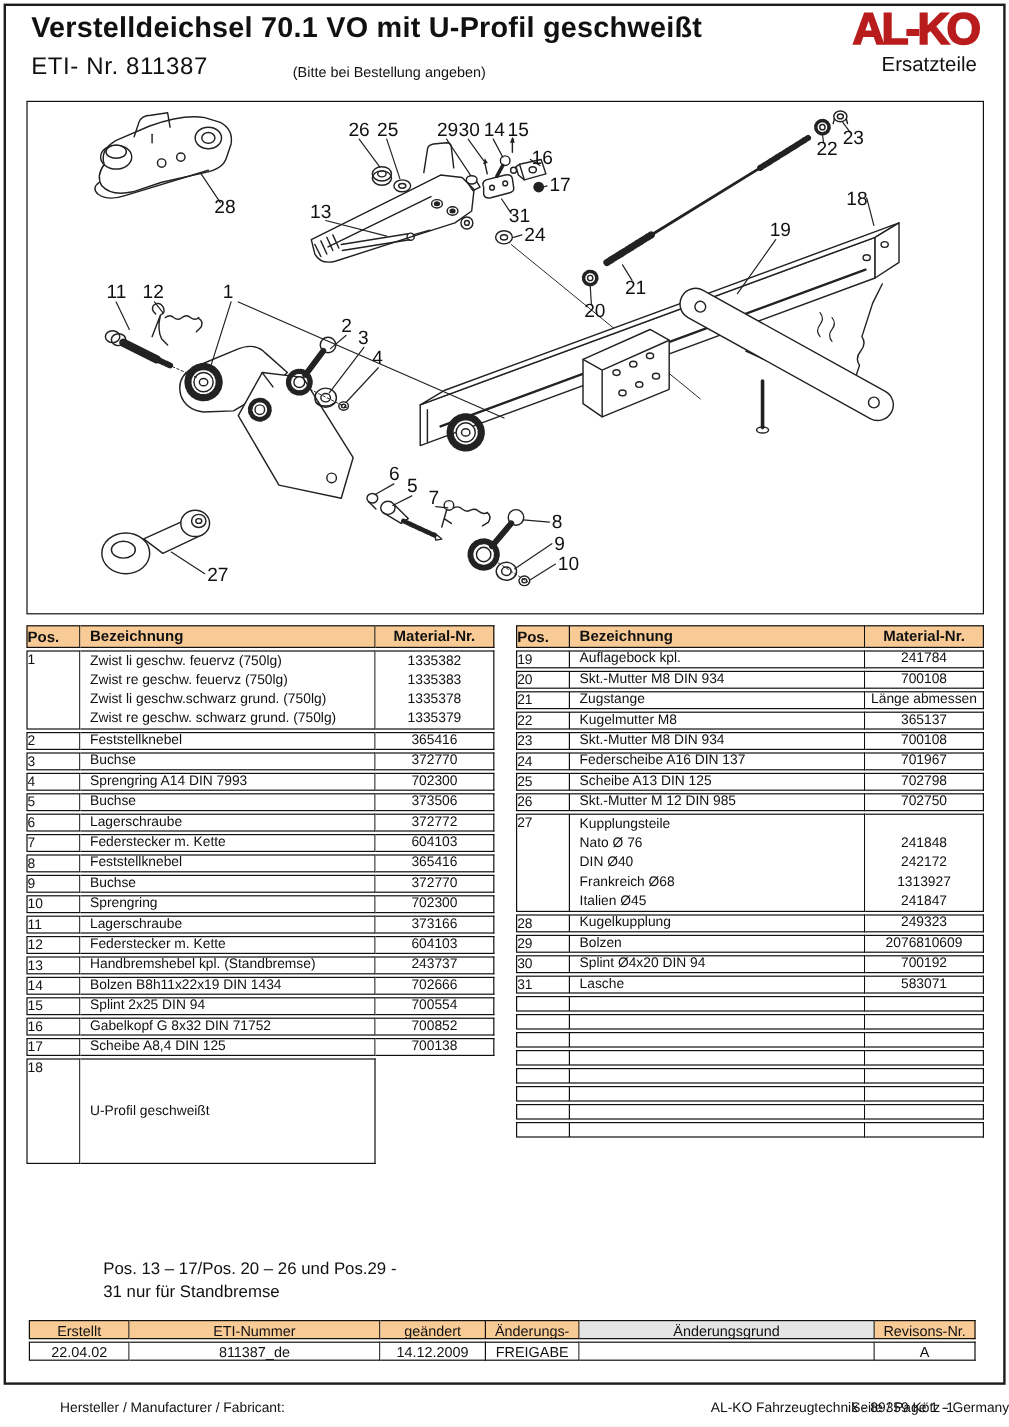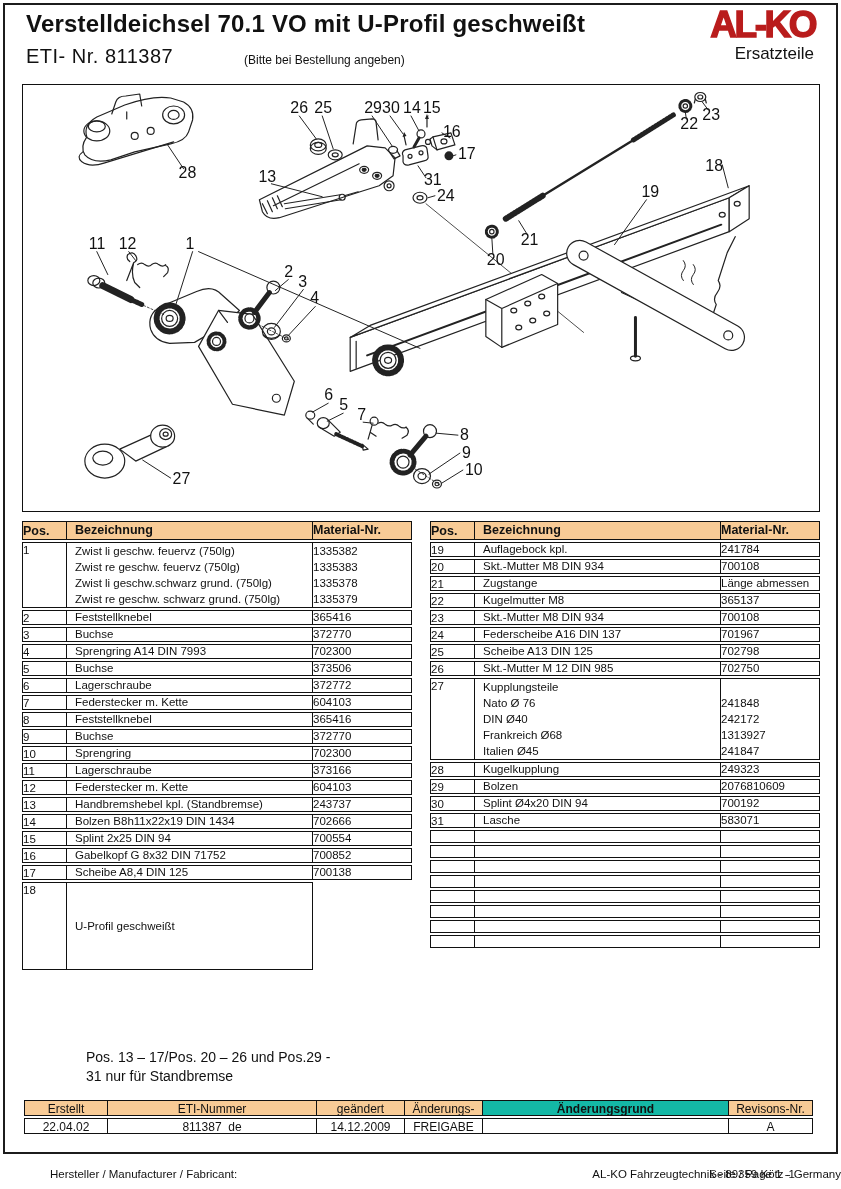--- a/index.html
+++ b/index.html
@@ -19,21 +19,21 @@
   #drawing text{font-family:"Liberation Sans",sans-serif;font-size:16px;fill:#111;}
   
   .ptable{position:absolute;top:521px;}
   #ptable-left{left:22px;width:392px;}
   #ptable-right{left:430px;width:392px;}
   .prow{display:grid;grid-template-columns:45px 246px 99px;margin-bottom:2px;}
   .pc{border:1px solid #111;background:#fff;font-size:11.5px;min-height:13px;box-sizing:border-box;}
   .pc+.pc{border-left:none;}
   .pc.pos{text-align:left;padding-top:1px;}
   .pc.name{padding-left:8px;}
-  .pc.mat{}
+  .pc.mat{text-align:center;}
   .line{line-height:16px;white-space:nowrap;}
   .line.single{line-height:13px;}
   .phead .pc{font-weight:bold;font-size:12.5px;line-height:17px;height:19px;}
   .phead .name{padding-left:8px;}
   .vc{display:flex;align-items:center;justify-content:center;}
   .name.vc{justify-content:flex-start;}
   .mat.wrap{padding:2px 5px;line-height:15px;font-size:11.5px;white-space:normal;}
   
   #note{position:absolute;left:86px;top:1048px;font-size:14px;line-height:19px;}
   
@@ -688,21 +688,21 @@
     <div>Pos. 13 – 17/Pos. 20 – 26 und Pos.29 -</div>
     <div>31 nur für Standbremse</div>
   </div>
 
   <div id="revision">
       <div class="rrow rhead">
         <div class="rc" style="background: rgb(248, 203, 150);">Erstellt</div>
         <div class="rc" style="background: rgb(248, 203, 150);">ETI-Nummer</div>
         <div class="rc" style="background: rgb(248, 203, 150);">geändert</div>
         <div class="rc" style="background: rgb(248, 203, 150);">Änderungs-Nr.</div>
-        <div class="rc" style="background: #14b8a6; font-weight: bold;">Änderungsgrund</div>
+        <div class="rc" style="background: #e5e5e5;">Änderungsgrund</div>
         <div class="rc" style="background: rgb(248, 203, 150);">Revisons-Nr.</div>
       </div>
       <div class="rrow">
         <div class="rc">22.04.02</div>
         <div class="rc">811387_de</div>
         <div class="rc">14.12.2009</div>
         <div class="rc">FREIGABE</div>
         <div class="rc">&nbsp;</div>
         <div class="rc">A</div>
       </div>

